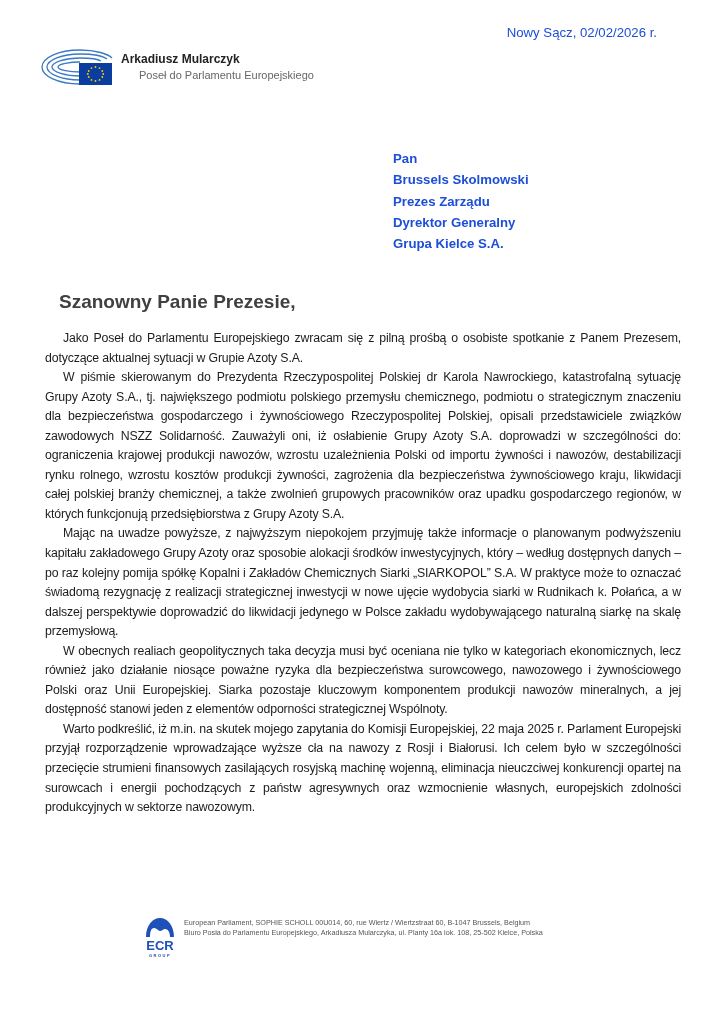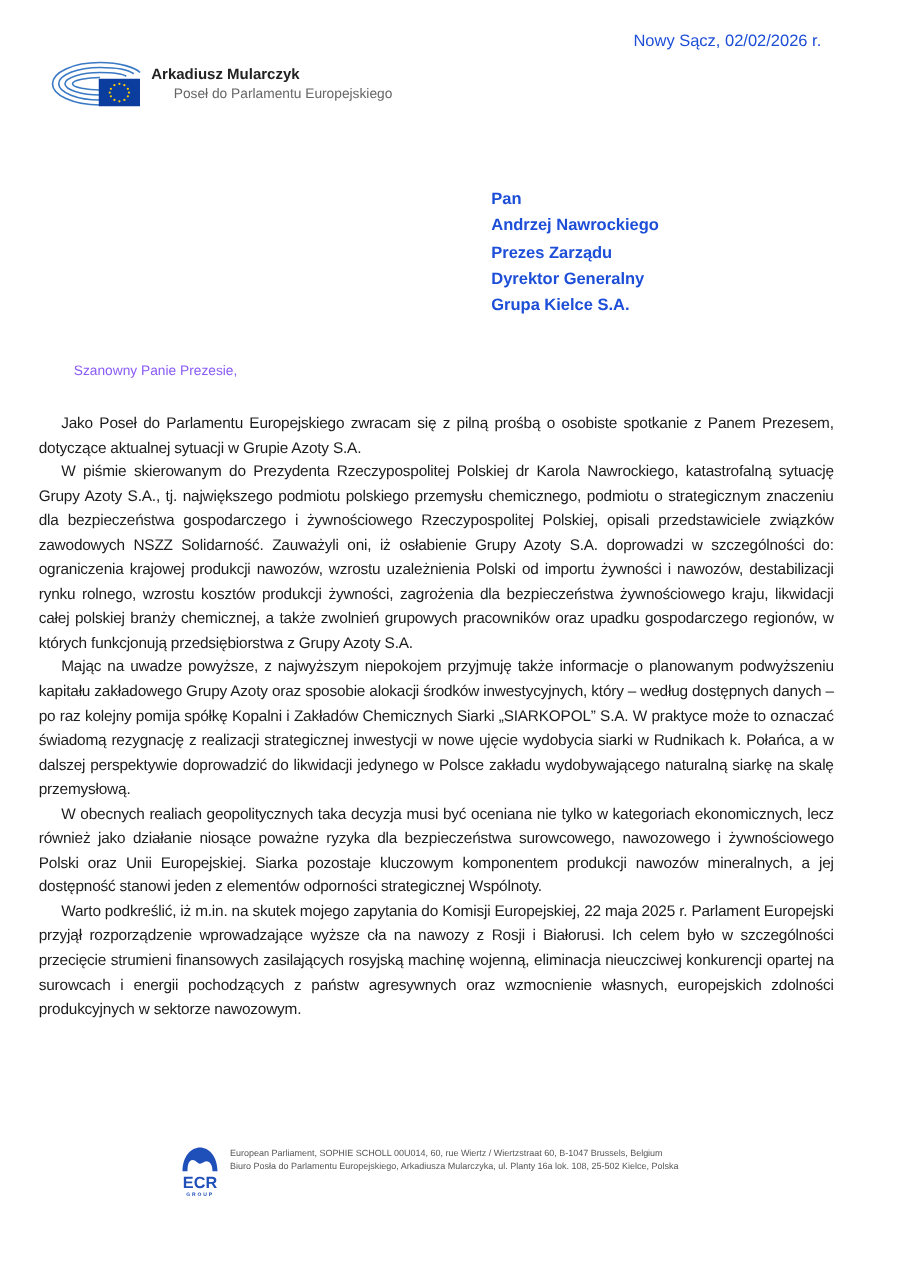--- a/index.html
+++ b/index.html
@@ -3,22 +3,22 @@
 <meta charset="utf-8">
 <style>
   html, body { margin: 0; padding: 0; background: #ffffff; }
   body { width: 719px; height: 1024px; position: relative; overflow: hidden; font-family: "Liberation Sans", sans-serif; color: #1a1a1a; }
   .date { position: absolute; top: 25px; right: 62px; font-size: 13.2px; color: #1d4ed8; }
   .logo { position: absolute; top: 48px; left: 40px; width: 80px; height: 38px; }
   .hdr-name { position: absolute; top: 52px; left: 121px; font-size: 12px; font-weight: bold; color: #222; }
   .hdr-role { position: absolute; top: 69px; left: 121px; font-size: 11px; color: #666; margin-left: 18px; }
   .addressee { position: absolute; top: 148px; left: 393px; font-family: "Liberation Sans", sans-serif; font-weight: bold; font-size: 13.2px; line-height: 21.3px; color: #1d4ed8; }
   .addressee div { white-space: nowrap; }
-  .salutation { position: absolute; top: 291px; left: 59px; font-weight: normal; font-size: 11px; color: #8b5cf6; }
-  .body { position: absolute; top: 329px; left: 31px; width: 636px; font-size: 12.3px; line-height: 19.55px; color: #1c1c1c; letter-spacing: -0.15px; }
+  .salutation { position: absolute; top: 291px; left: 59px; font-weight: bold; font-size: 19px; color: #404040; }
+  .body { position: absolute; top: 329px; left: 45px; width: 636px; font-size: 12.3px; line-height: 19.55px; color: #1c1c1c; letter-spacing: -0.15px; }
   .body p { margin: 0; text-indent: 18px; text-align: justify; }
   .ecr { position: absolute; top: 915px; left: 143px; width: 34px; height: 44px; }
   .footer-lines { position: absolute; top: 918px; left: 184px; font-size: 7.2px; line-height: 10.1px; color: #555; white-space: nowrap; }
 </style>
 </head>
 <body>
 
 <div class="date">Nowy Sącz, 02/02/2026 r.</div>
 
 <svg class="logo" viewBox="0 0 80 38">
@@ -45,21 +45,21 @@
     <circle cx="47.8" cy="26" r="0.9"></circle>
       <circle cx="48.7" cy="23" r="0.9"></circle>
       <circle cx="51.5" cy="20.1" r="0.9"></circle>
   </g>
 </svg>
 <div class="hdr-name">Arkadiusz Mularczyk</div>
 <div class="hdr-role">Poseł do Parlamentu Europejskiego</div>
 
 <div class="addressee">
   <div>Pan</div>
-  <div>Andrzej Nawrockiego</div>
+  <div>Brussels Skolmowski</div>
   <div>Prezes Zarządu</div>
   <div>Dyrektor Generalny</div>
   <div>Grupa Kielce S.A.</div>
 </div>
 
 <div class="salutation">Szanowny Panie Prezesie,</div>
 
 <div class="body">
   <p>Jako Poseł do Parlamentu Europejskiego zwracam się z pilną prośbą o osobiste spotkanie z Panem Prezesem, dotyczące aktualnej sytuacji w Grupie Azoty S.A.</p>
   <p>W piśmie skierowanym do Prezydenta Rzeczypospolitej Polskiej dr Karola Nawrockiego, katastrofalną sytuację Grupy Azoty S.A., tj. największego podmiotu polskiego przemysłu chemicznego, podmiotu o strategicznym znaczeniu dla bezpieczeństwa gospodarczego i żywnościowego Rzeczypospolitej Polskiej, opisali przedstawiciele związków zawodowych NSZZ Solidarność. Zauważyli oni, iż osłabienie Grupy Azoty S.A. doprowadzi w szczególności do: ograniczenia krajowej produkcji nawozów, wzrostu uzależnienia Polski od importu żywności i nawozów, destabilizacji rynku rolnego, wzrostu kosztów produkcji żywności, zagrożenia dla bezpieczeństwa żywnościowego kraju, likwidacji całej polskiej branży chemicznej, a także zwolnień grupowych pracowników oraz upadku gospodarczego regionów, w których funkcjonują przedsiębiorstwa z Grupy Azoty S.A.</p>

